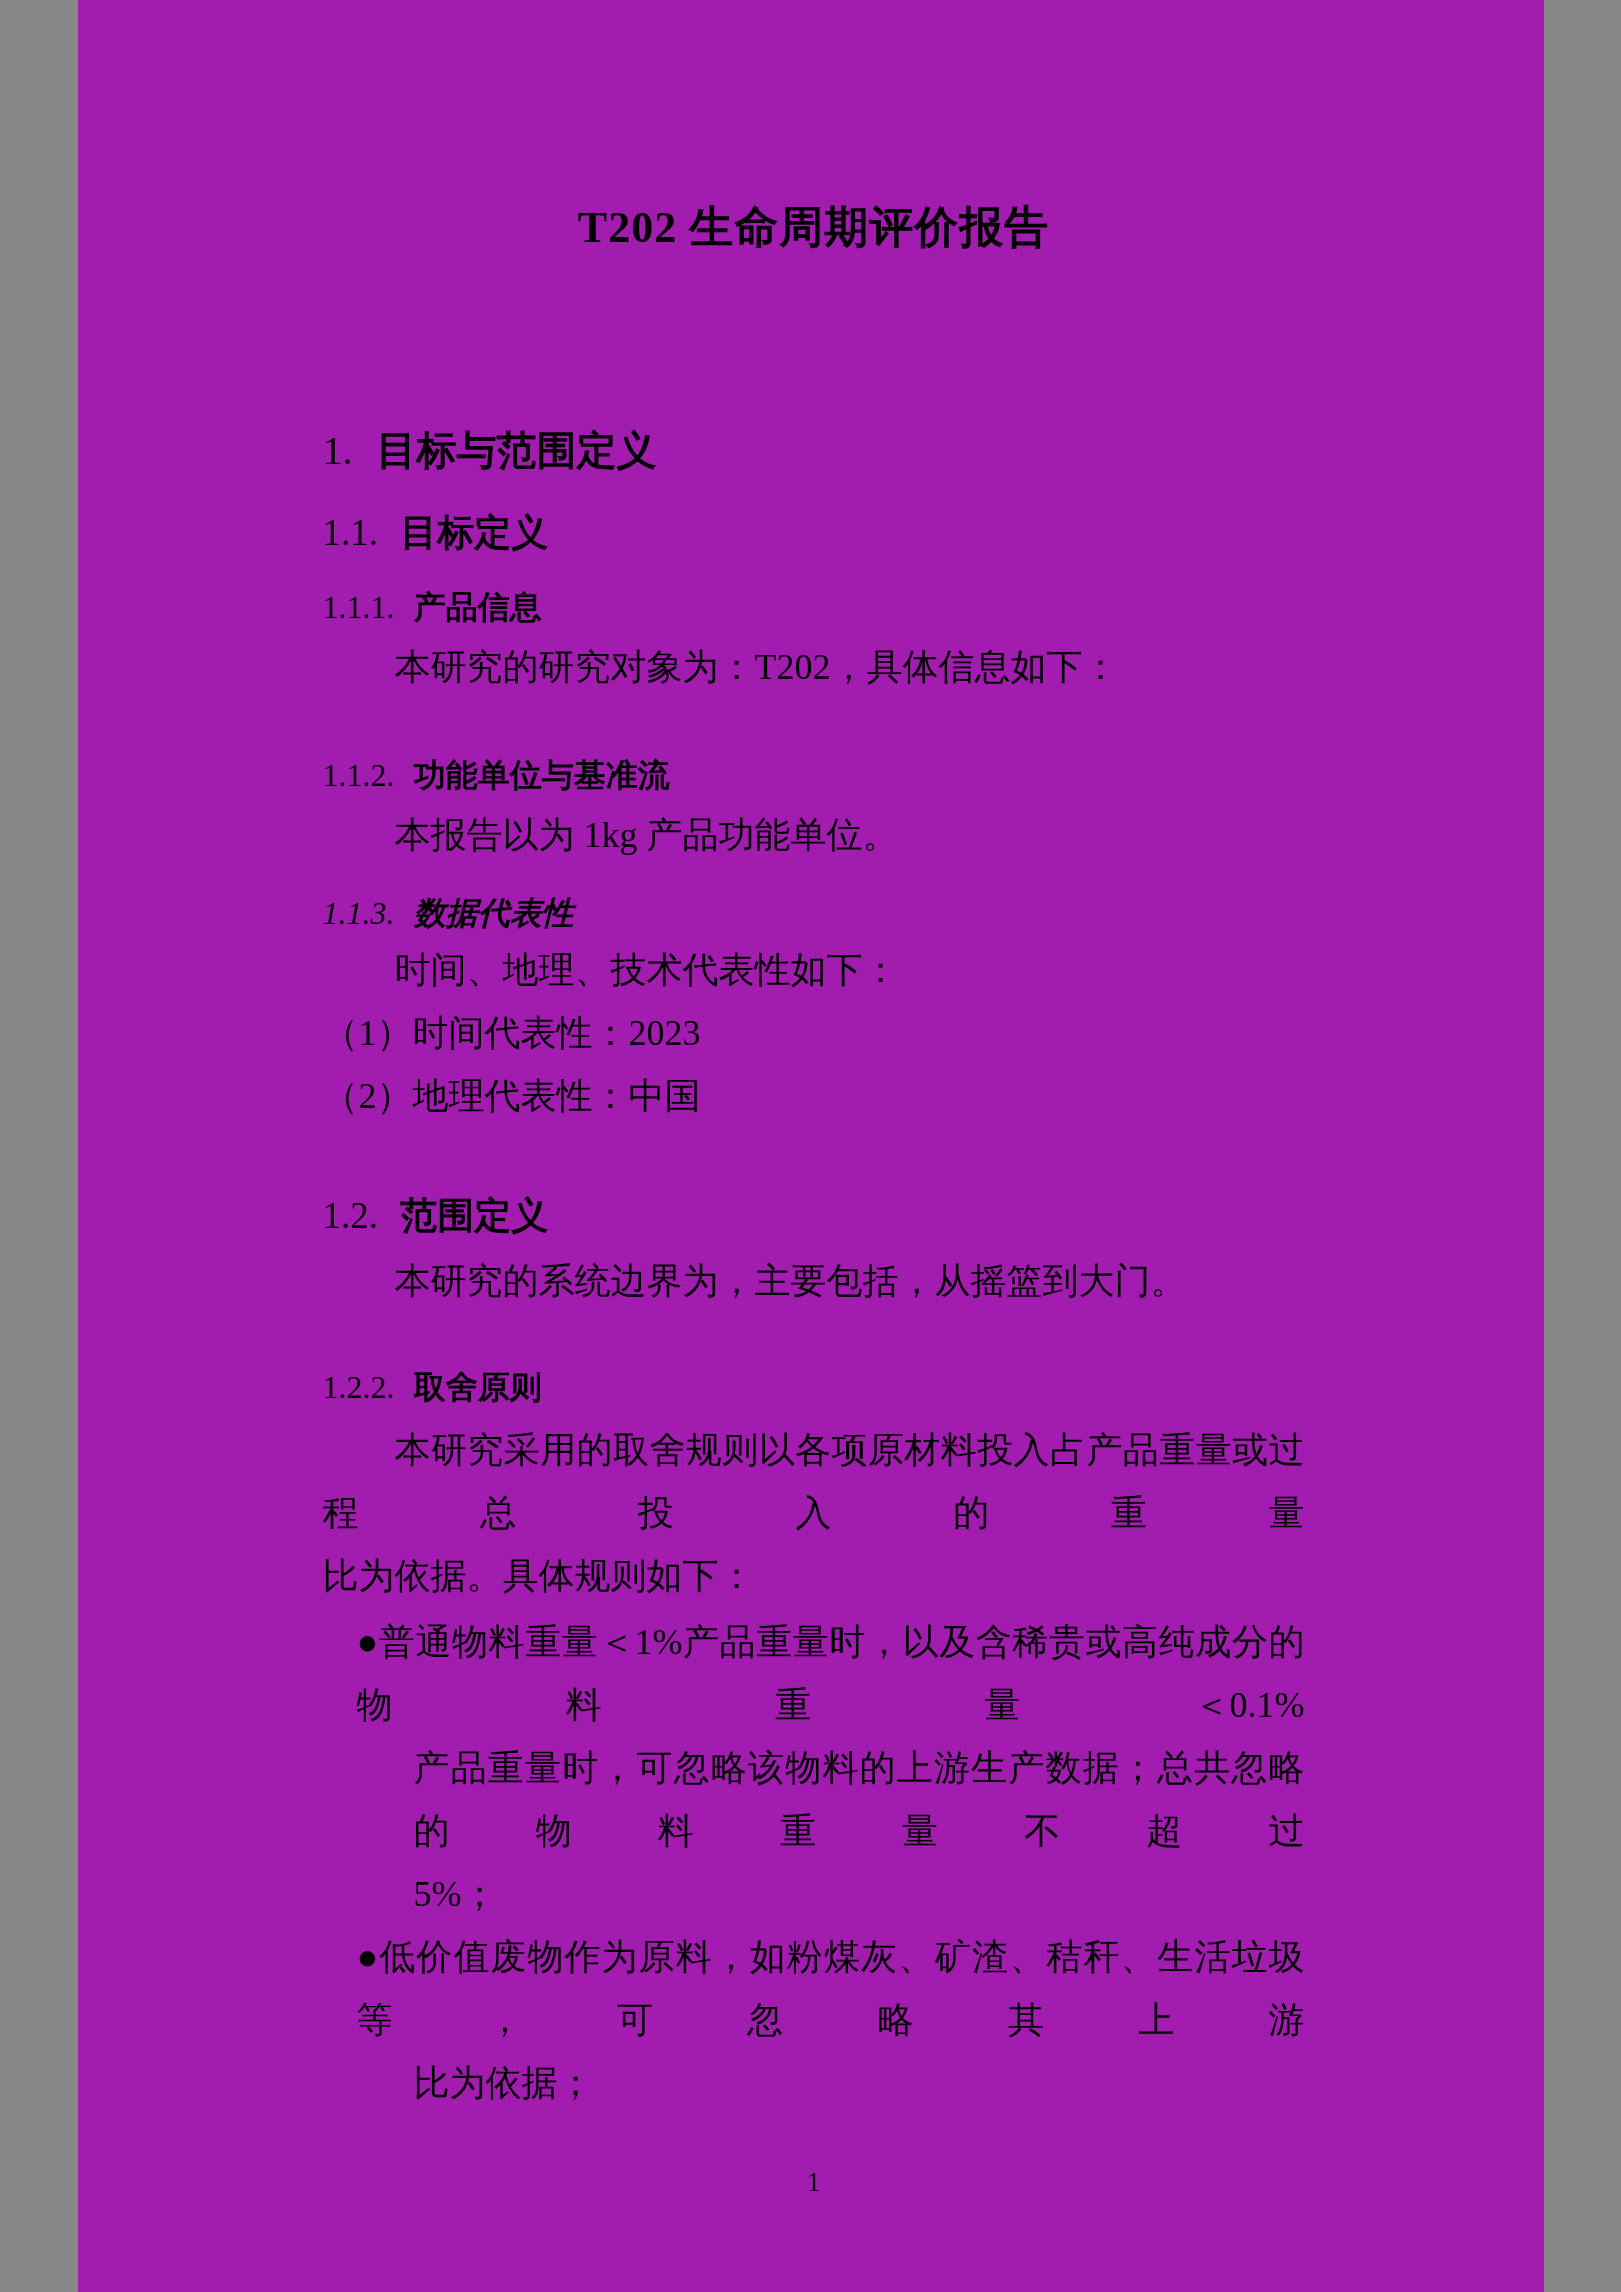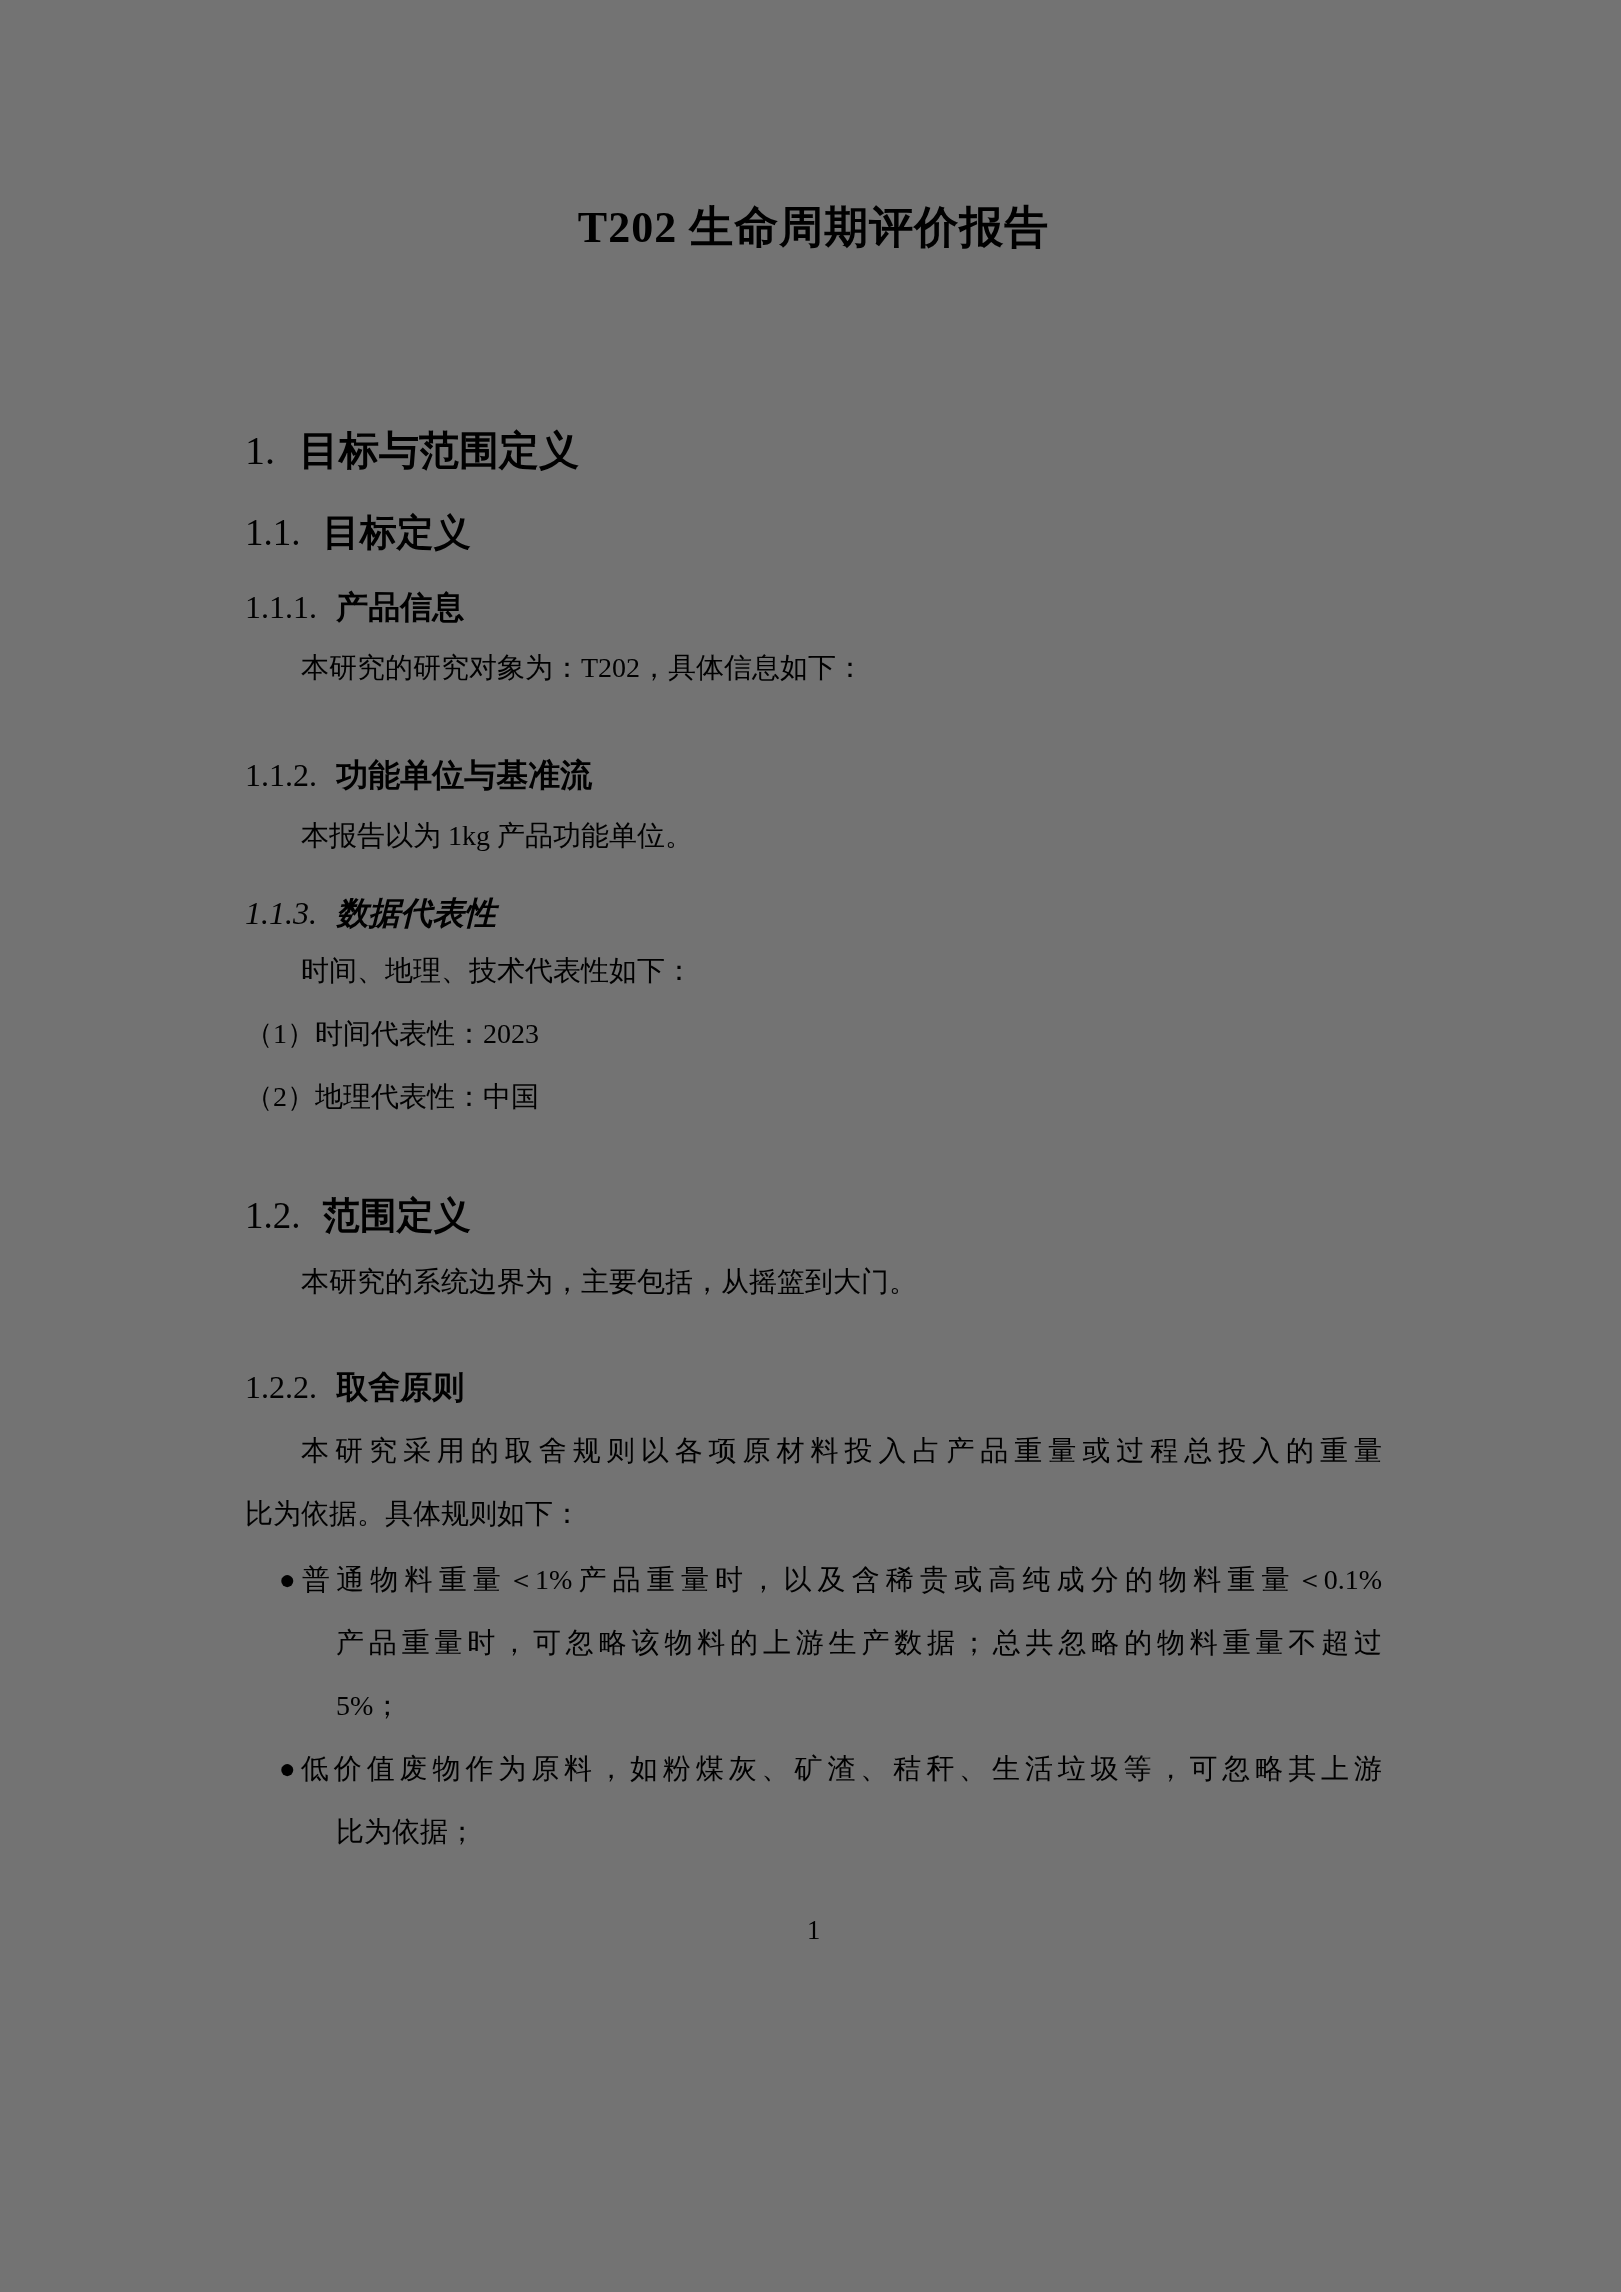--- a/index.html
+++ b/index.html
@@ -3,24 +3,24 @@
 <meta charset="utf-8">
 <title>Document</title>
 <style>
   html, body {
     margin: 0;
     padding: 0;
     background: #888;
   }
   .page {
     position: relative;
-    width: 1621px;
+    width: 1466px;
     height: 2293px;
     margin: 0 auto;
-    background: #737373;
+    background: #a21caf;
     color: #000000;
     overflow: hidden;
     font-family: "Liberation Serif", serif;
   }
   .content {
     padding: 0 239px 0 245px;
   }
   .doc-title {
     margin: 201px 0 0 0;
     font-size: 44px;
@@ -40,21 +40,21 @@
     font-family: "Liberation Serif", serif;
     font-weight: normal;
     margin-right: 0.6em;
   }
   .h-text {
     font-family: "Liberation Sans", sans-serif;
     font-weight: bold;
   }
   .para { margin: 0; }
   .line {
-    font-size: 28px;
+    font-size: 36px;
     line-height: 63px;
     text-align: left;
   }
   .indent { text-indent: 2em; }
   .jl {
     text-align: justify;
     text-align-last: justify;
   }
   .b1 { margin-left: 34px; }
   .bc { margin-left: 91px; }

